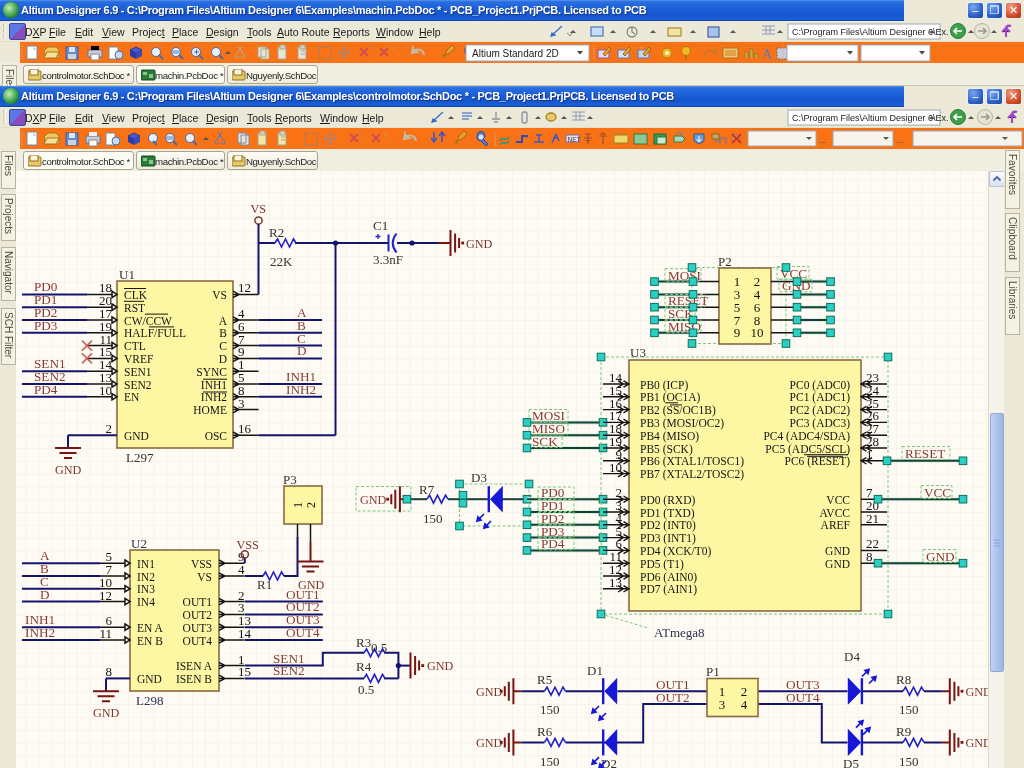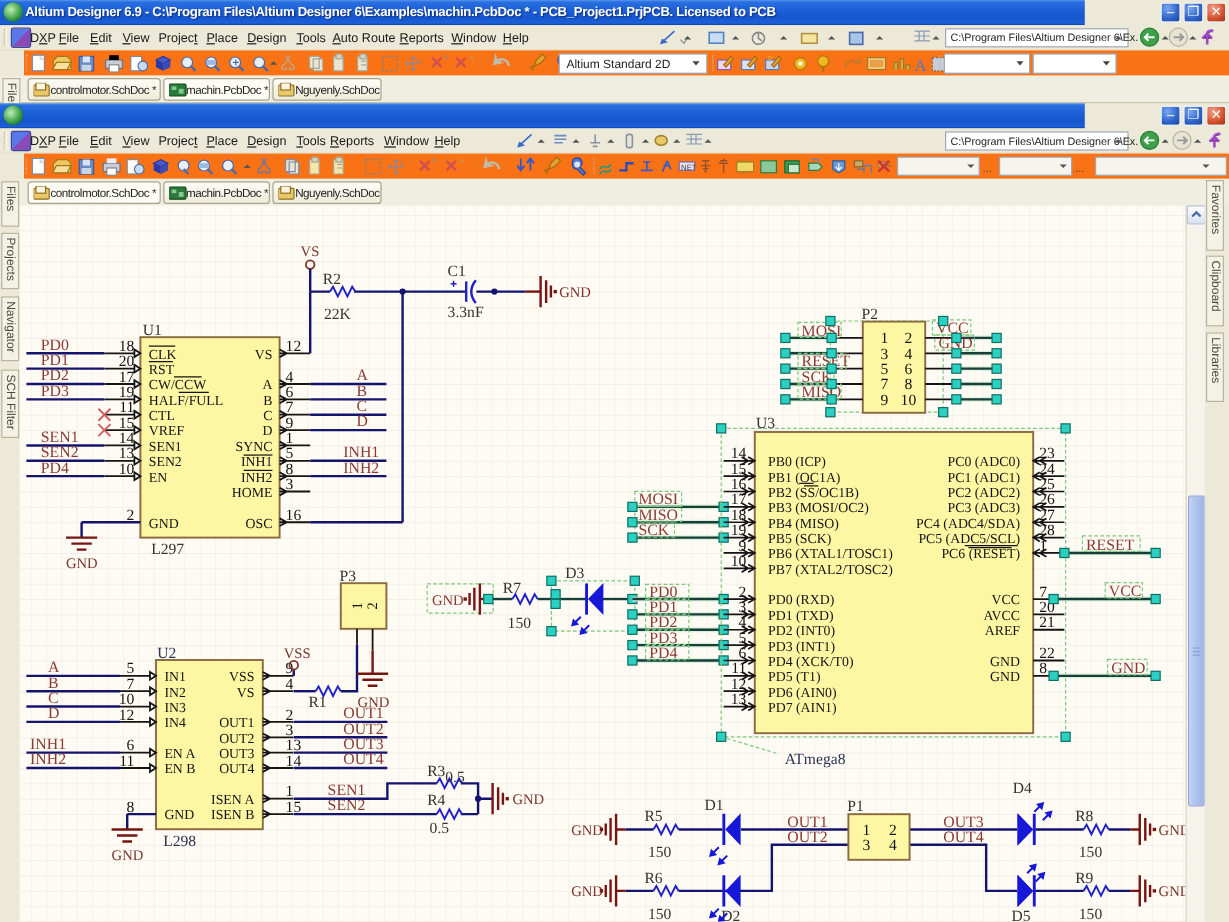--- a/index.html
+++ b/index.html
@@ -173,20 +173,21 @@
         <rect x="8" y="5" width="4" height="4" fill="#88C890"></rect>
       </svg></div>
  <div class="dtab" style="left:227px;width:91px;">Nguyenly.SchDoc<svg style="position:absolute;left:4px;top:3px;" width="15" height="12">
         <rect x="0" y="2" width="13" height="9" rx="1" fill="#E8C868" stroke="#907020"></rect>
         <rect x="2" y="0" width="8" height="6" fill="#F8F4E0" stroke="#907020"></rect>
       </svg></div>
 </div>
 
 <div class="abs titlebar" style="top:86px;">
  <div class="abs ticon"></div>
+ <div class="abs ttext">Altium Designer 6.9 - C:\Program Files\Altium Designer 6\Examples\controlmotor.SchDoc * - PCB_Project1.PrjPCB. Licensed to PCB</div>
  <div class="abs wbtns">
       <div class="wb mn">–</div>
       <div class="wb rs">❐</div>
       <div class="wb cl">✕</div>
     </div>
 </div>
 <div class="abs menubar" style="top:107px;" id="mb2">
  <div class="grip" style="left:3px;top:3px;"></div>
  <div class="abs" style="left:9px;top:2px;width:17px;height:17px;background:linear-gradient(135deg,#5A78E8 50%,#8A4AB8 50%);border:1px solid #3A4A9A;border-radius:2px;"></div>
  <div class="menu" style="left:25px;">D<span class="mu">X</span>P</div>

